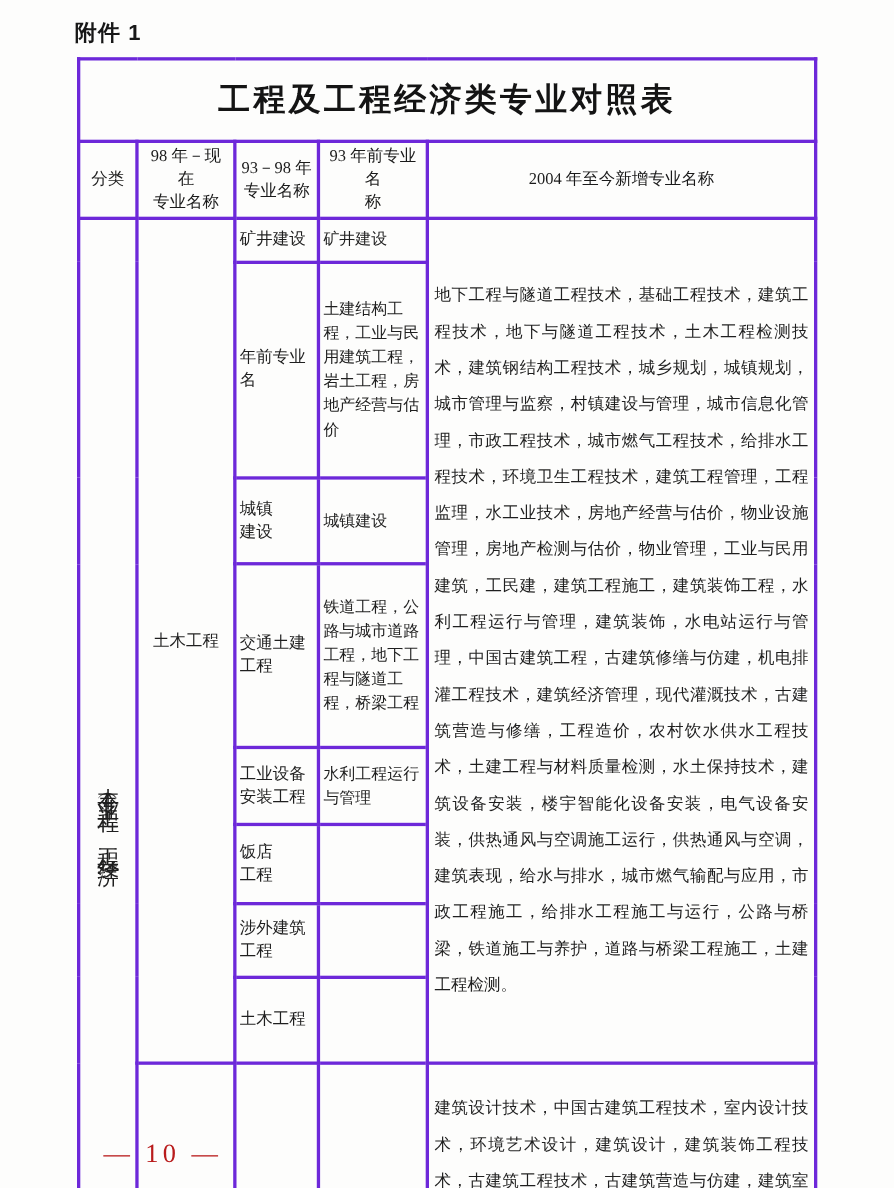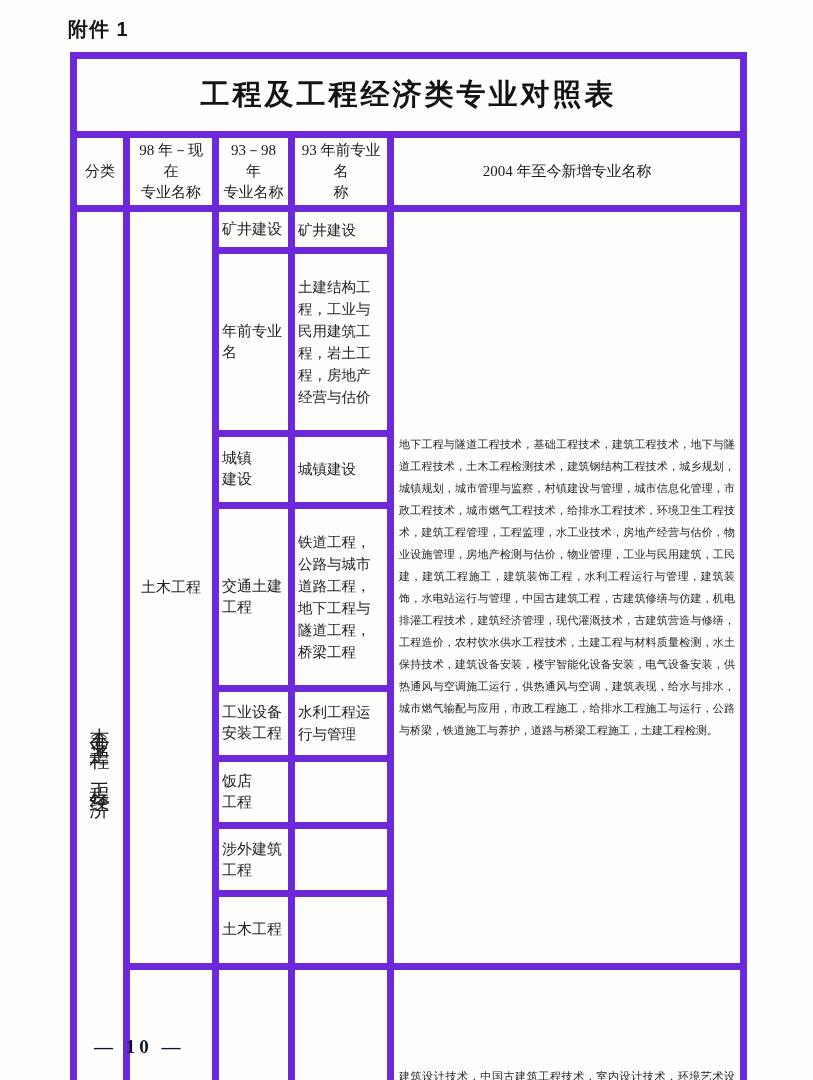--- a/index.html
+++ b/index.html
@@ -17,21 +17,21 @@
     font-family:"Liberation Sans", sans-serif;
     font-size:20px;font-weight:600;letter-spacing:1px;color:#171717;
   }
   table.doc-table{
     position:absolute;left:70px;top:52px;
     width:670px;
     border-collapse:collapse;table-layout:fixed;
     border:2px solid #3d3d3d;
   }
   .doc-table td,.doc-table th{
-    border:7px solid #6d28d9;
+    border:3px solid #6d28d9;
     padding:2px 4px;
     vertical-align:middle;
     font-weight:normal;
     overflow:hidden;
   }
   tr.title-row th{
     height:68px;
     font-size:29px;font-weight:bold;letter-spacing:3px;
     text-align:center;color:#141414;
   }
@@ -46,38 +46,38 @@
     writing-mode:vertical-rl;text-orientation:mixed;
     margin:0 auto;
     font-size:20px;letter-spacing:5px;line-height:1;
     height:100%;
     display:flex;align-items:center;justify-content:center;
   }
   td.major-cell{text-align:center;font-size:15px;}
   td.c3{font-size:15px;line-height:21px;white-space:pre-line;padding-left:3px;}
   td.c4{font-size:14.5px;line-height:22px;white-space:pre-line;padding:2px 3px;}
   td.bigcell{
-    font-size:11px;line-height:22px;
+    font-size:15px;line-height:33px;
     text-align:justify;
     padding:4px 5px;
   }
   
   tr.r1{height:29px;}
   tr.r2{height:143px;}
   tr.r3{height:57px;}
   tr.r4{height:122px;}
   tr.r5{height:48px;}
   tr.r6{height:52px;}
   tr.r7{height:49px;}
   tr.r8{height:57px;}
   tr.r9{height:258px;}
   tr.r9 td{border-top-width:2px;}
   .pagenum{
     position:absolute;left:94px;top:1036px;
-    font-size:19px;letter-spacing:4px;color:#0f172a;font-weight:bold;
+    font-size:24px;letter-spacing:4px;color:#b91c1c;
   }
 </style>
 </head>
 <body>
 
 <div class="page">
 
   <div class="attachment">附件 1</div>
 
   <table class="doc-table">

